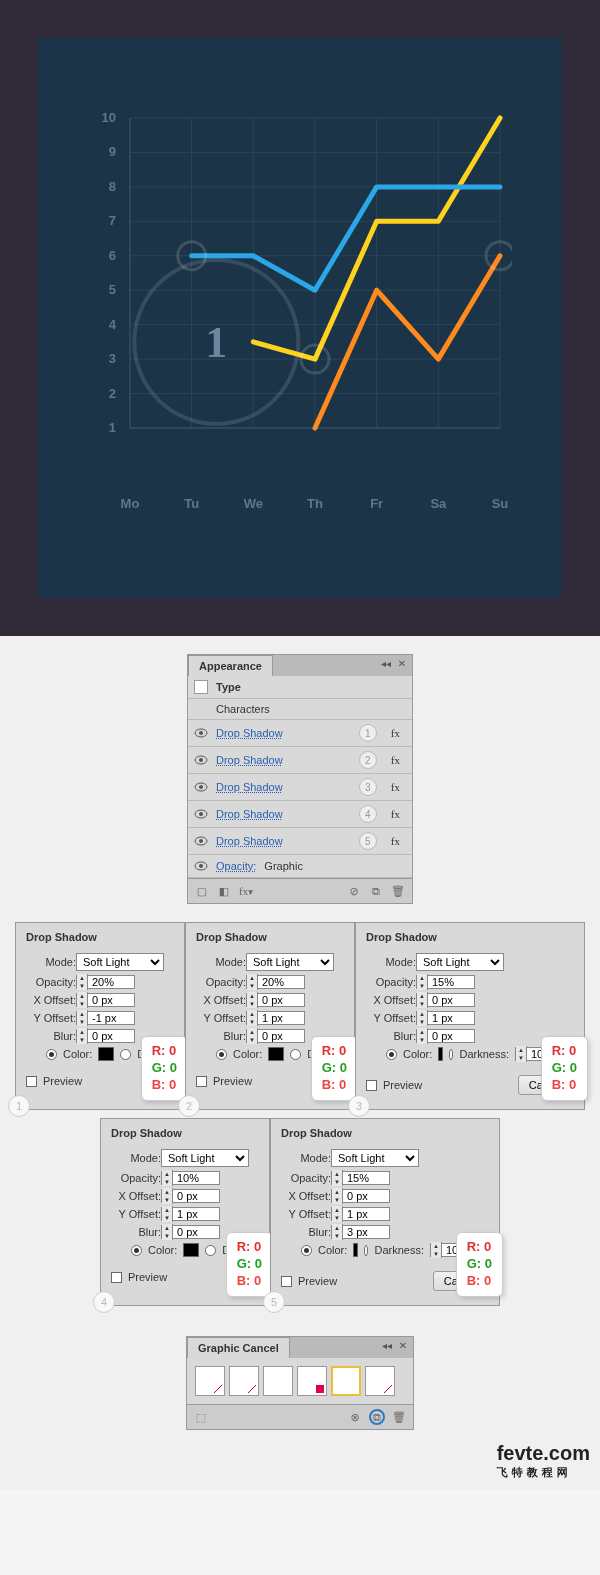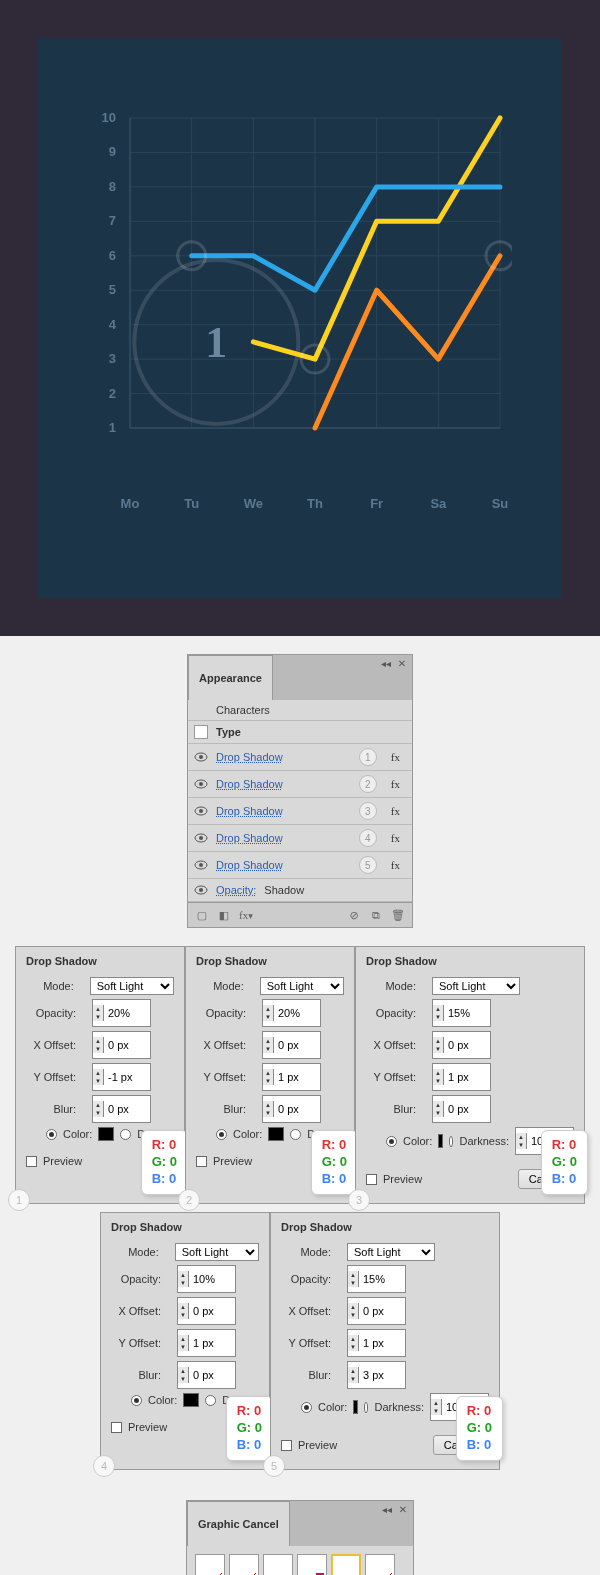--- a/index.html
+++ b/index.html
@@ -13,44 +13,44 @@
 .xtick{fill:#5a7890;font:bold 13px Arial;text-anchor:middle}
 .line-orange{stroke:#ff8a1e;stroke-width:5;fill:none;stroke-linecap:round;stroke-linejoin:round}
 .line-blue{stroke:#2ba6e8;stroke-width:5;fill:none;stroke-linecap:round;stroke-linejoin:round}
 .line-yellow{stroke:#ffd21e;stroke-width:5;fill:none;stroke-linecap:round;stroke-linejoin:round}
 .ring{fill:none;stroke:rgba(255,255,255,0.15);stroke-width:3}
 .big-ring{fill:none;stroke:rgba(255,255,255,0.12);stroke-width:4}
 .big-num{fill:#6c88a0;font:bold 44px Georgia,serif;text-anchor:middle}
 .lower{background:#f0f0f0;padding:10px 0 20px}
 .panel{background:#d9d9d9;border:1px solid #999;font-size:11px;color:#333;position:relative}
 .panel-tabs{display:flex;background:#bababa}
-.panel-tab{padding:16px 10px;background:#d9d9d9;border:1px solid #999;border-bottom:none;font-weight:bold}
+.panel-tab{padding:4px 10px;background:#d9d9d9;border:1px solid #999;border-bottom:none;font-weight:bold}
 .app-row{display:flex;align-items:center;padding:4px 6px;border-bottom:1px solid #bbb;gap:8px;background:#d9d9d9}
 .eye{width:14px;height:14px;display:flex;align-items:center;justify-content:center}
 .eye svg{width:14px;height:10px}
 .link{color:#2a5db0;text-decoration:underline dotted;cursor:pointer}
 .num-badge{width:18px;height:18px;border-radius:50%;background:#eee;border:1px solid #bbb;display:flex;align-items:center;justify-content:center;font-size:10px;color:#999;margin-left:auto}
 .fx{font-family:Georgia;padding:0 6px}
 .panel-ftr{display:flex;gap:6px;padding:4px 6px;background:#ccc;border-top:1px solid #999;align-items:center}
 .ftr-icon{width:16px;height:16px;display:flex;align-items:center;justify-content:center;color:#666}
 .ds-panel{background:#d9d9d9;border:1px solid #999;padding:8px 10px 10px;font-size:11px;color:#333;position:relative;width:170px}
 .ds-title{font-weight:bold;margin-bottom:10px}
-.ds-row{display:flex;align-items:center;gap:16px;margin:4px 0}
+.ds-row{display:flex;align-items:center;gap:0;margin:4px 0}
 .ds-label{width:50px;text-align:right}
-.spin{display:flex;align-items:center;border:1px solid #888;background:#fff;height:28px}
+.spin{display:flex;align-items:center;border:1px solid #888;background:#fff;height:14px}
 .spin-btns{display:flex;flex-direction:column;border-right:1px solid #888}
 .spin-btns span{width:10px;height:8px;display:flex;align-items:center;justify-content:center;font-size:6px;background:#e8e8e8}
 .spin input{border:none;width:46px;padding:0 4px;font-size:11px;outline:none}
 select{font-size:11px;border:1px solid #888;background:#fff;padding:1px 2px;width:88px}
 .color-sw{width:16px;height:14px;background:#000;border:1px solid #666}
 .radio{width:11px;height:11px;border:1px solid #666;border-radius:50%;background:#fff}
 .radio.on::after{content:"";display:block;width:5px;height:5px;background:#333;border-radius:50%;margin:2px}
 .chk{width:11px;height:11px;border:1px solid #666;background:#fff}
 .rgb-box{position:absolute;right:-4px;bottom:8px;background:#fff;border:1px solid #ccc;border-radius:6px;padding:6px 10px;box-shadow:2px 2px 4px rgba(0,0,0,0.15);font:bold 13px Arial;line-height:1.3}
-.rgb-r{color:#e03030}.rgb-g{color:#20a020}.rgb-b{color:#3b82f6}
+.rgb-r{color:#e03030}.rgb-g{color:#20a020}.rgb-b{color:#ef4444}
 .corner-badge{position:absolute;left:-8px;bottom:-8px;width:22px;height:22px;border-radius:50%;background:#f8f8f8;border:1px solid #ccc;display:flex;align-items:center;justify-content:center;font-size:11px;color:#bbb}
 .ds-wide{width:230px}
 .btn{background:linear-gradient(#f0f0f0,#ddd);border:1px solid #999;border-radius:3px;padding:3px 10px;font-size:11px}
 .ds-grid{display:flex;gap:0;margin:8px auto;justify-content:center;flex-wrap:wrap}
 .gs-panel{width:228px;margin:30px auto 0}
 .gs-styles{display:flex;gap:4px;padding:8px;background:#d9d9d9}
 .gs-item{width:30px;height:30px;border:1px solid #999;background:#fff;display:flex;align-items:center;justify-content:center;position:relative}
 .gs-item .slash{position:absolute;width:8px;height:8px;right:2px;bottom:2px;background:linear-gradient(135deg,transparent 45%,#d00 45%,#d00 55%,transparent 55%)}
 .watermark{position:absolute;right:10px;bottom:10px;font:bold 20px Arial;color:#222}
 .watermark small{font-size:11px;display:block;letter-spacing:4px}
@@ -126,26 +126,26 @@
 
   <div class="panel" style="width:226px;margin:8px auto 18px">
     <div class="top-icons">
       <span>◂◂</span>
       <span>✕</span>
     </div>
     <div class="panel-tabs">
         <div class="panel-tab">Appearance</div>
       </div>
     <div class="app-row">
+      <span style="width:14px;height:14px;border:1px solid #999;background:#fff"></span>
+      <b>Type</b>
+    </div>
+    <div class="app-row">
       <span style="width:14px"></span>
       <span>Characters</span>
-    </div>
-    <div class="app-row">
-      <span style="width:14px;height:14px;border:1px solid #999;background:#fff"></span>
-      <b>Type</b>
     </div>
     <div id="app-rows">
 <div class="app-row">
   <span class="eye">
             <svg viewBox="0 0 14 10">
               <ellipse cx="7" cy="5" rx="6" ry="4" fill="none" stroke="#555"></ellipse>
               <circle cx="7" cy="5" r="2" fill="#555"></circle>
             </svg>
           </span>
   <span class="link">Drop Shadow</span>
@@ -198,21 +198,21 @@
 </div>
       </div>
     <div class="app-row">
       <span class="eye">
           <svg viewBox="0 0 14 10">
             <ellipse cx="7" cy="5" rx="6" ry="4" fill="none" stroke="#555"></ellipse>
             <circle cx="7" cy="5" r="2" fill="#555"></circle>
           </svg>
         </span>
       <span class="link">Opacity:</span>
-      <span>Shadow</span>
+      <span>Graphic</span>
     </div>
     <div class="panel-ftr">
       <span class="ftr-icon">▢</span>
       <span class="ftr-icon">◧</span>
       <span class="ftr-icon fx">fx<small>▾</small></span>
       <span style="flex:1"></span>
       <span class="ftr-icon">⊘</span>
       <span class="ftr-icon">⧉</span>
       <span class="ftr-icon">🗑</span>
     </div>

